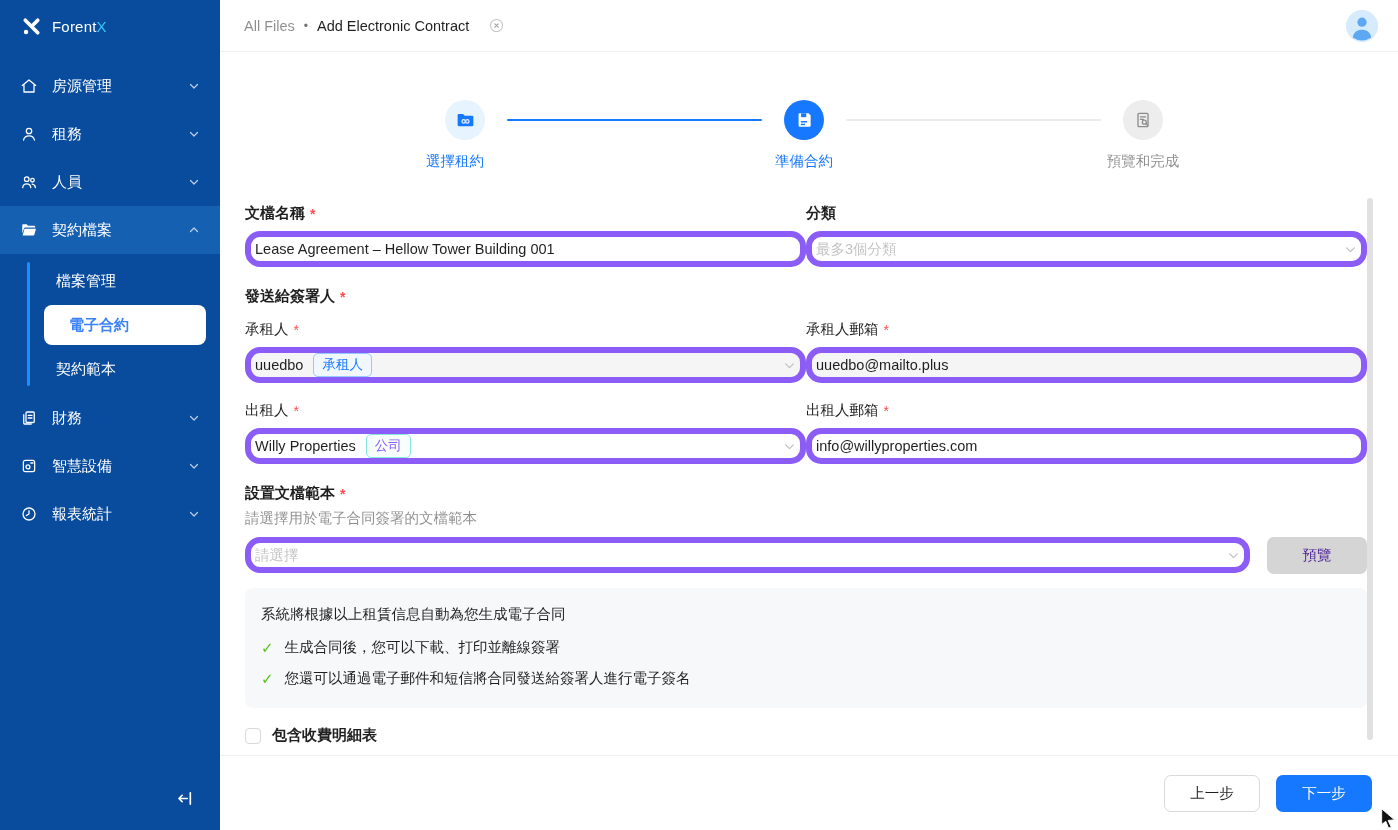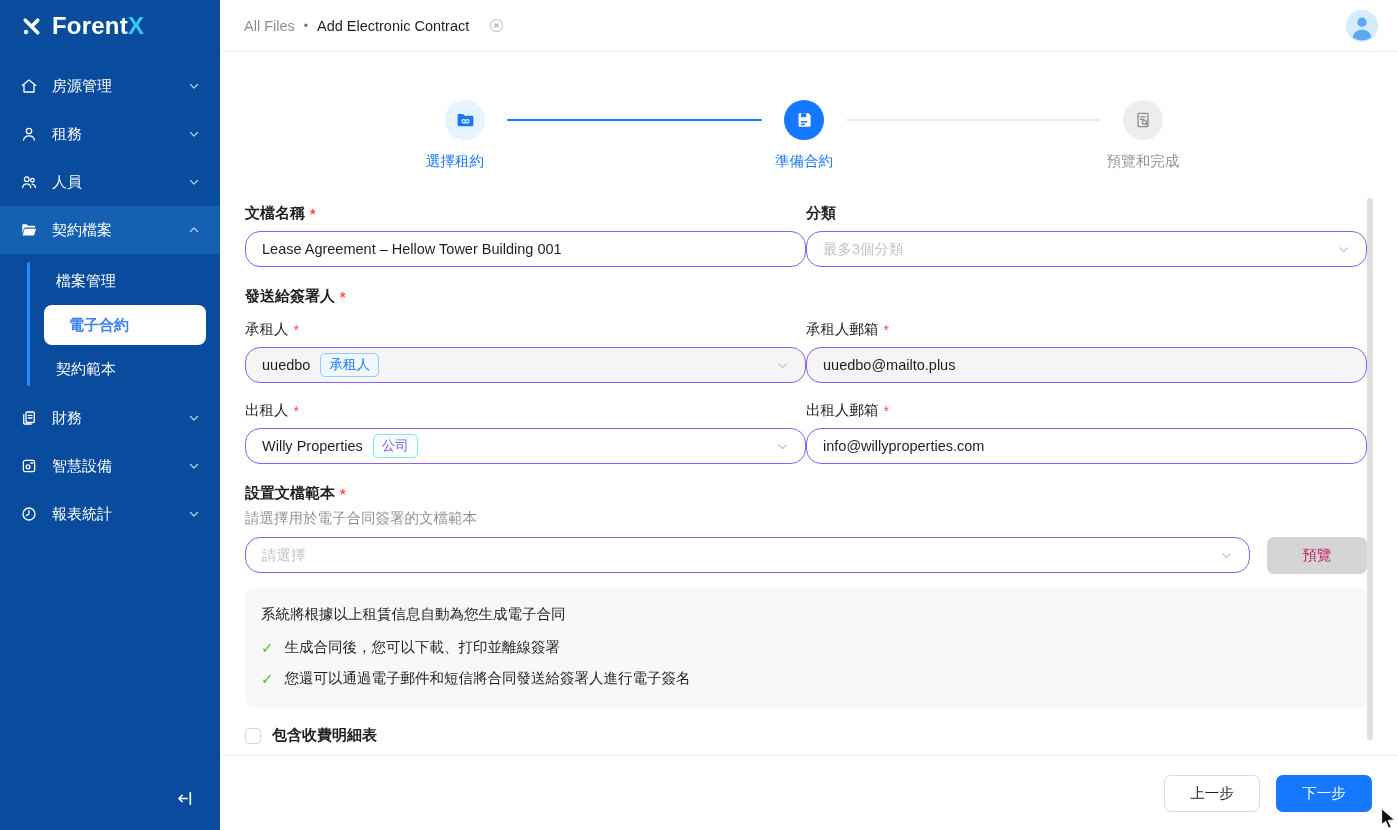--- a/index.html
+++ b/index.html
@@ -2,21 +2,21 @@
 <html><head>
 <meta charset="utf-8">
 <style>
   * { margin:0; padding:0; box-sizing:border-box; }
   html,body { width:1398px; height:830px; overflow:hidden; }
   body { font-family:"Liberation Sans","DejaVu Sans",sans-serif; display:flex; background:#fff; color:rgba(0,0,0,.88); }
 
   
   .sidebar { width:220px; background:#094c9d; display:flex; flex-direction:column; flex-shrink:0; position:relative; }
   .logo-row { height:52px; display:flex; align-items:center; padding-left:20px; gap:9px; flex-shrink:0; }
-  .logo-text { font-size:24px; font-weight:bold; color:#fff; letter-spacing:.2px; }
+  .logo-text { font-size:15px; font-weight:normal; color:#fff; letter-spacing:.2px; }
   .logo-text .accent { color:#35c8f5; }
   .menu { padding-top:10px; flex:1; }
   .menu-item { height:48px; display:flex; align-items:center; padding:0 20px; color:#fff; font-size:15px; cursor:pointer; }
   .menu-item .mi-icon { width:18px; height:18px; margin-right:14px; display:inline-flex; flex-shrink:0; }
   .mi-label { flex:1; }
   .mi-chevron { display:inline-flex; opacity:.9; }
   .menu-item.active-parent { background:#1560b0; }
   .submenu { position:relative; padding:5px 0 3px 0; }
   .submenu-line { position:absolute; left:27px; top:8px; bottom:8px; width:3px; background:#1890ff; border-radius:2px; }
   .submenu-item { height:44px; display:flex; align-items:center; padding-left:56px; color:#fff; font-size:15px; cursor:pointer; }
@@ -51,33 +51,33 @@
 
   
   .form { padding:12px 31px 0 25px; }
   .form-grid { display:grid; grid-template-columns:1fr 1fr; }
   .span2 { grid-column:1 / -1; }
   .cell { margin-bottom:18px; }
   .field-label { font-size:14.5px; margin-bottom:8px; display:flex; align-items:center; }
   .field-label.bold { font-weight:bold; font-size:15px; }
   .req { color:#ff4d4f; margin-left:5px; font-size:14px; }
   .section-heading { font-size:15px; font-weight:bold; display:flex; align-items:center; margin:2px 0 14px 0; }
-  .input, .select { height:36px; width:100%; border:1px solid #8b5cf6; border-radius:15px; padding:0 16px; font-size:14.5px; color:rgba(0,0,0,.88); background:#fff; display:flex; align-items:center; font-family:inherit; }
+  .input, .select { height:36px; width:100%; border:6px solid #8b5cf6; border-radius:15px; padding:0 4px; font-size:14.5px; color:rgba(0,0,0,.88); background:#fff; display:flex; align-items:center; font-family:inherit; }
   input.input { display:block; line-height:34px; }
   .disabled-bg { background:rgba(0,0,0,.04); }
   .select { justify-content:flex-start; cursor:pointer; }
   .select .sel-chevron { margin-left:auto; display:inline-flex; }
   .placeholder { color:rgba(0,0,0,.25); }
   .tag { display:inline-flex; align-items:center; height:24px; padding:0 8px; border-radius:5px; font-size:13.5px; margin-left:10px; }
   .tag-blue { color:#1677ff; border:1px solid #91caff; background:#f0f7ff; }
   .tag-cyan { color:#8b5cf6; border:1px solid #87e8de; background:#f6fffe;text-align:center; }
   .hint { font-size:14.5px; color:rgba(0,0,0,.45); margin:-4px 0 9px 0; }
   .tpl-row { display:flex; gap:17px; margin-bottom:14px; }
   .tpl-row .select { flex:1; }
-  .preview-btn { width:100px; height:37px; flex-shrink:0; background:#d5d5d5; color:#be185d; border:none; border-radius:7px; font-size:14.5px; font-family:inherit; cursor:not-allowed; }
+  .preview-btn { width:100px; height:37px; flex-shrink:0; background:#d5d5d5; color:#4c1d95; border:none; border-radius:7px; font-size:14.5px; font-family:inherit; cursor:not-allowed; }
 
   .info-box { background:#f7f8fa; border-radius:8px; padding:17px 16px 19px 16px; font-size:14.5px; margin-bottom:18px; }
   .info-title { margin-bottom:14px; }
   .info-point { display:flex; align-items:flex-start; gap:11px; margin-top:11px; }
   .check { color:#52c41a; font-size:15px; line-height:20px; }
 
   .fee-row { display:flex; align-items:center; gap:11px; }
   .checkbox { width:16px; height:16px; border:1px solid #d9d9d9; border-radius:4px; background:#fff; cursor:pointer; flex-shrink:0; }
   .fee-label { font-weight:bold; font-size:15px; }
   .fee-note { color:rgba(0,0,0,.45); font-size:14.5px; margin:9px 0 0 27px; }

